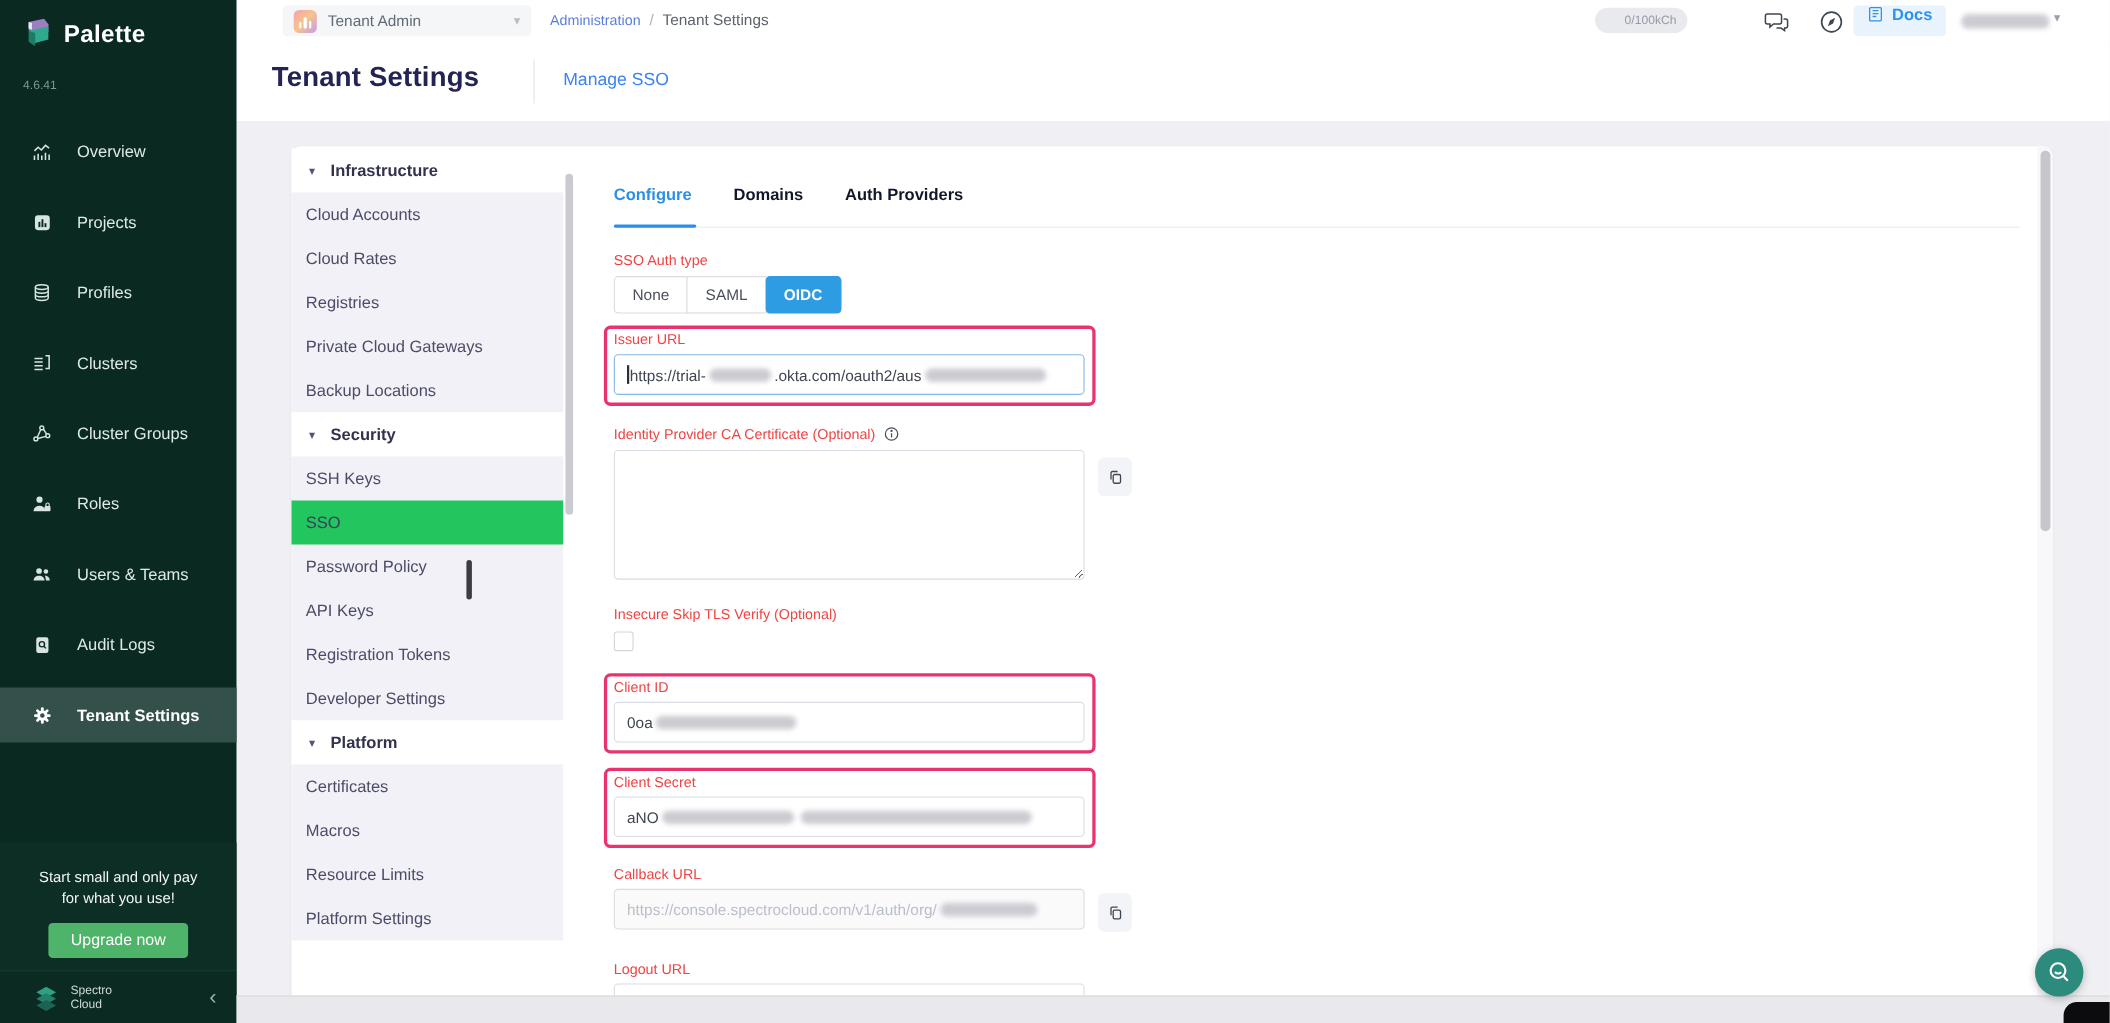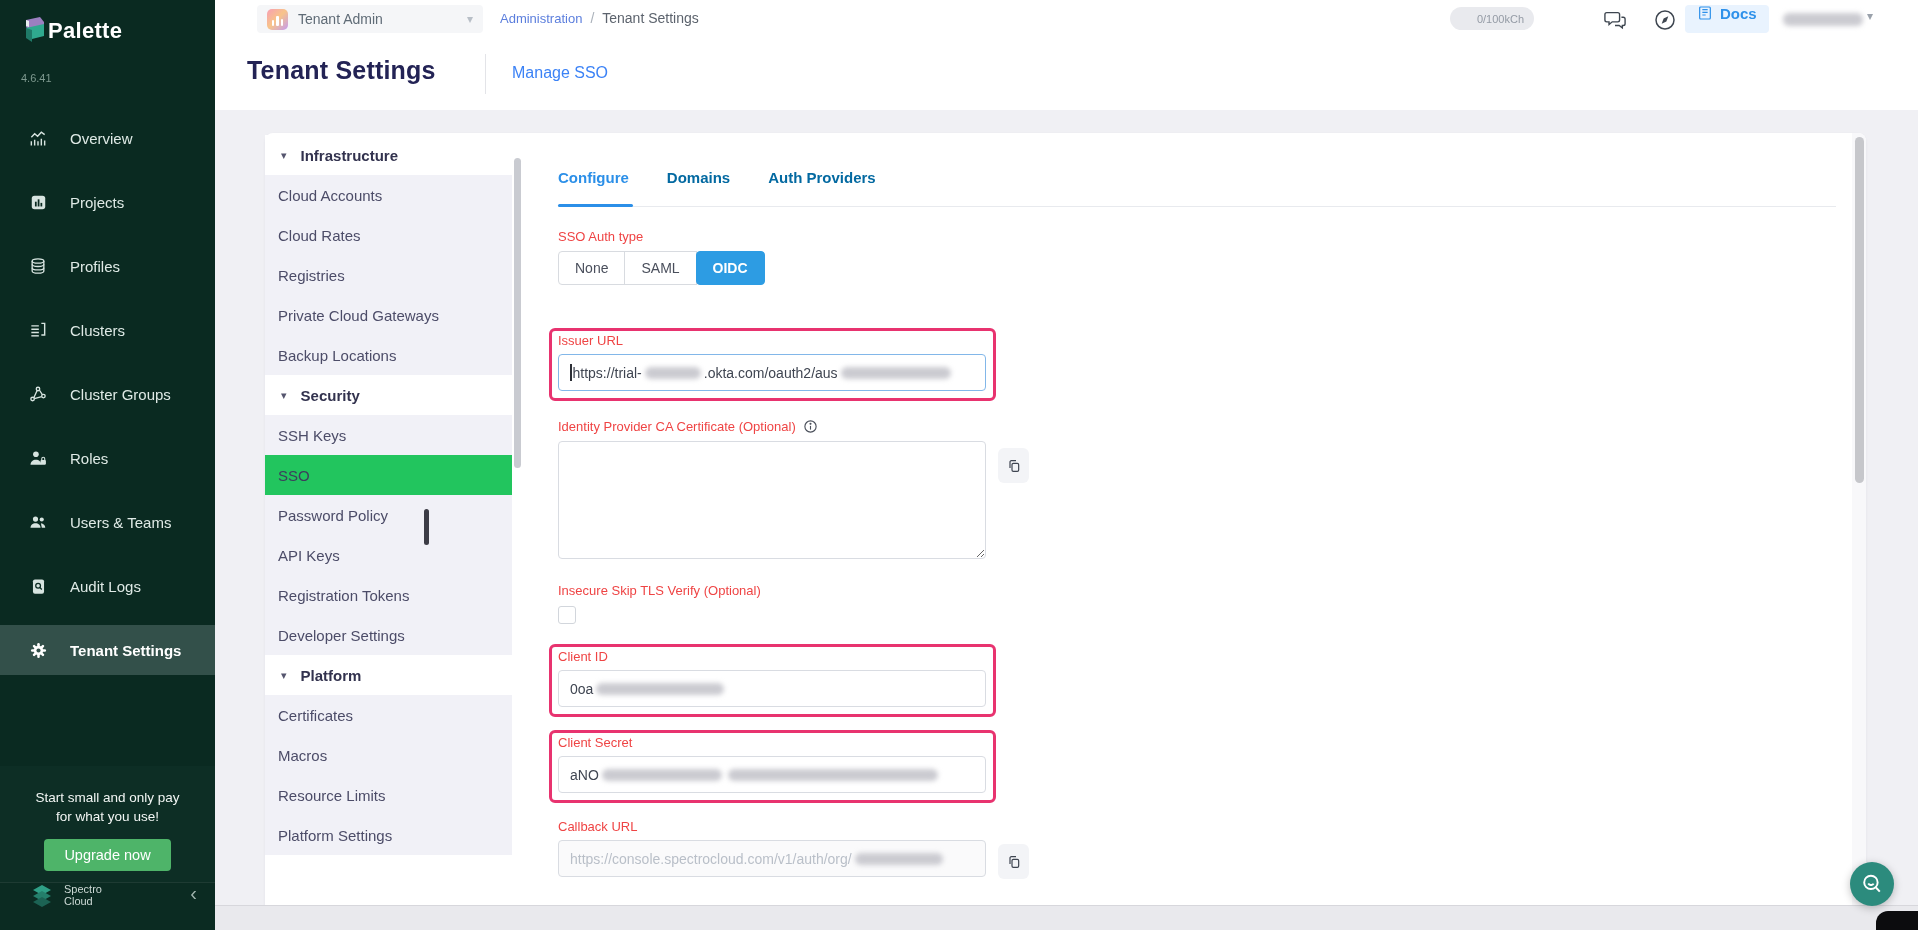--- a/index.html
+++ b/index.html
@@ -1,31 +1,31 @@
 <!DOCTYPE html>
 <html><head>
 <meta charset="utf-8">
 <style>
   * { margin:0; padding:0; box-sizing:border-box; }
   html,body { width:1918px; height:930px; overflow:hidden; }
   body { font-family:"Liberation Sans","DejaVu Sans",sans-serif; background:#f0f0f4; position:relative; color:#3f4551; }
 
   
   #sidebar { position:absolute; left:0; top:0; width:215px; height:930px; background:#0a2a21; z-index:5; }
-  .logo-row { position:absolute; left:20px; top:16px; display:flex; align-items:center; }
+  .logo-row { position:absolute; left:20px; top:16px; display:flex; align-items:center; gap:10px; }
   .logo-row .brand { color:#ffffff; font-size:22px; font-weight:700; letter-spacing:.3px; }
   .version { position:absolute; left:21px; top:72px; font-size:11px; color:#7e998f; }
   .side-items { position:absolute; left:0; top:106px; width:100%; }
   .side-item { height:64px; display:flex; align-items:center; padding-left:28px; gap:22px; color:#dfeae6; font-size:15px; cursor:pointer; }
   .side-item .si { width:20px; height:20px; flex:0 0 20px; display:flex; align-items:center; justify-content:center; }
   .side-item.active { background:#33504a; height:50px; margin:7px 0; color:#ffffff; font-weight:600; }
   .promo { position:absolute; left:0; top:766px; width:215px; height:116px; background:#0d2e25; text-align:center; padding-top:22px; }
   .promo-text { color:#f2f6f4; font-size:13.5px; line-height:19px; }
   .upgrade-btn { margin-top:13px; display:inline-block; background:#4eb469; color:#ffffff; font-size:14.5px; font-weight:500; padding:8px 20px; border-radius:4px; border:none; cursor:pointer; }
-  .side-footer { position:absolute; left:0; top:882px; width:215px; height:48px; background:#0b2b22; border-top:1px solid rgba(255,255,255,.08); display:flex; align-items:flex-start; padding:0 18px 0 30px; gap:10px; }
+  .side-footer { position:absolute; left:0; top:882px; width:215px; height:48px; background:#0b2b22; border-top:1px solid rgba(255,255,255,.08); display:flex; align-items:center; padding:0 18px 0 30px; gap:10px; }
   .side-footer .brand2 { color:#cdd9d5; font-size:11px; line-height:12px; }
   .collapse { margin-left:auto; color:#9fb3ad; font-size:20px; cursor:pointer; line-height:1; }
 
   
   #topbar { position:absolute; left:215px; top:0; width:1703px; height:38px; background:#ffffff; z-index:4; }
   .scope-pill { position:absolute; left:42px; top:5px; width:226px; height:28px; background:#f5f6f8; border-radius:4px; display:flex; align-items:center; padding:0 10px; gap:10px; cursor:pointer; }
   .scope-ico { width:21px; height:21px; border-radius:5px; background:linear-gradient(135deg,#f79fb4 0%,#f8c489 48%,#c49bf0 100%); display:flex; align-items:flex-end; justify-content:center; gap:2px; padding-bottom:4px; }
   .scope-ico b { width:2.5px; background:#ffffff; border-radius:1px; display:block; }
   .scope-label { font-size:14px; color:#5f6b76; }
   .scope-chevron { margin-left:auto; color:#b8bfc7; font-size:12px; }
@@ -56,25 +56,25 @@
   .snav-head .hlabel { margin-left:14px; font-size:15px; font-weight:600; color:#32324e; }
   .snav-group { background:#f1f1f7; }
   .snav-item { height:40px; display:flex; align-items:center; padding-left:13px; font-size:15px; color:#4c4c68; cursor:pointer; }
   .snav-item.active { background:#22c55e; color:#3d3d5c; }
   .snav-thumb { position:absolute; left:249px; top:25px; width:7px; height:310px; background:#c9cbd1; border-radius:4px; }
   .snav-darkbar { position:absolute; left:159px; top:376px; width:5px; height:36px; background:#3c3c46; border-radius:3px; }
 
   
   #main { position:absolute; left:293px; top:0; right:20px; height:100%; }
   .tabs { position:absolute; left:0; top:36px; right:10px; height:38px; border-bottom:1px solid #e8eaee; display:flex; gap:38px; }
-  .tab { font-size:15px; color:#0369a1; font-weight:600; cursor:pointer; padding-bottom:16px; position:relative; }
+  .tab { font-size:15px; color:#0f172a; font-weight:600; cursor:pointer; padding-bottom:16px; position:relative; }
   .tab.active { color:#2b8fe8;text-align:center; }
   .tab.active::after { content:""; position:absolute; left:0; right:-4px; bottom:-1px; height:3px; background:#2b8fe8; border-radius:2px; }
 
-  .field { position:absolute; width:428px;margin-top:32px; }
+  .field { position:absolute; width:428px; }
   .flabel { font-size:13px; color:#ef4444; display:flex; align-items:center; gap:7px; }
   .finput { margin-top:6px; width:428px; height:37px; border:1px solid #d9dce2; border-radius:4px; background:#ffffff; font-size:14px; color:#3f4551; padding:0 11px; font-family:inherit; display:flex; align-items:center; white-space:nowrap; overflow:hidden; }
   .finput.focused { border:1.5px solid #82b7e9; }
   .finput.disabled { background:#fafafb; color:#b9bfc8; }
   .annotated::before { content:""; position:absolute; inset:-5px -10px -10px -9px; border:3px solid #e8336f; border-radius:6px; pointer-events:none; }
   .caret { display:inline-block; width:1.5px; height:17px; background:#2c2f36; margin-right:1px; }
   .blur { display:inline-block; height:12px; background:#cbcbd1; border-radius:6px; filter:blur(2.5px); vertical-align:middle; margin:0 3px; }
   textarea.ca { margin-top:7px; width:428px; height:118px; border:1px solid #d9dce2; border-radius:4px; resize:both; font-family:inherit; }
   .copy-btn { position:absolute; left:440px; width:31px; height:35px; background:#f3f4f7; border:none; border-radius:6px; display:flex; align-items:center; justify-content:center; cursor:pointer; }
   .checkbox { margin-top:8px; width:18px; height:18px; border:1px solid #d2d6dc; border-radius:3px; background:#ffffff; cursor:pointer; }

